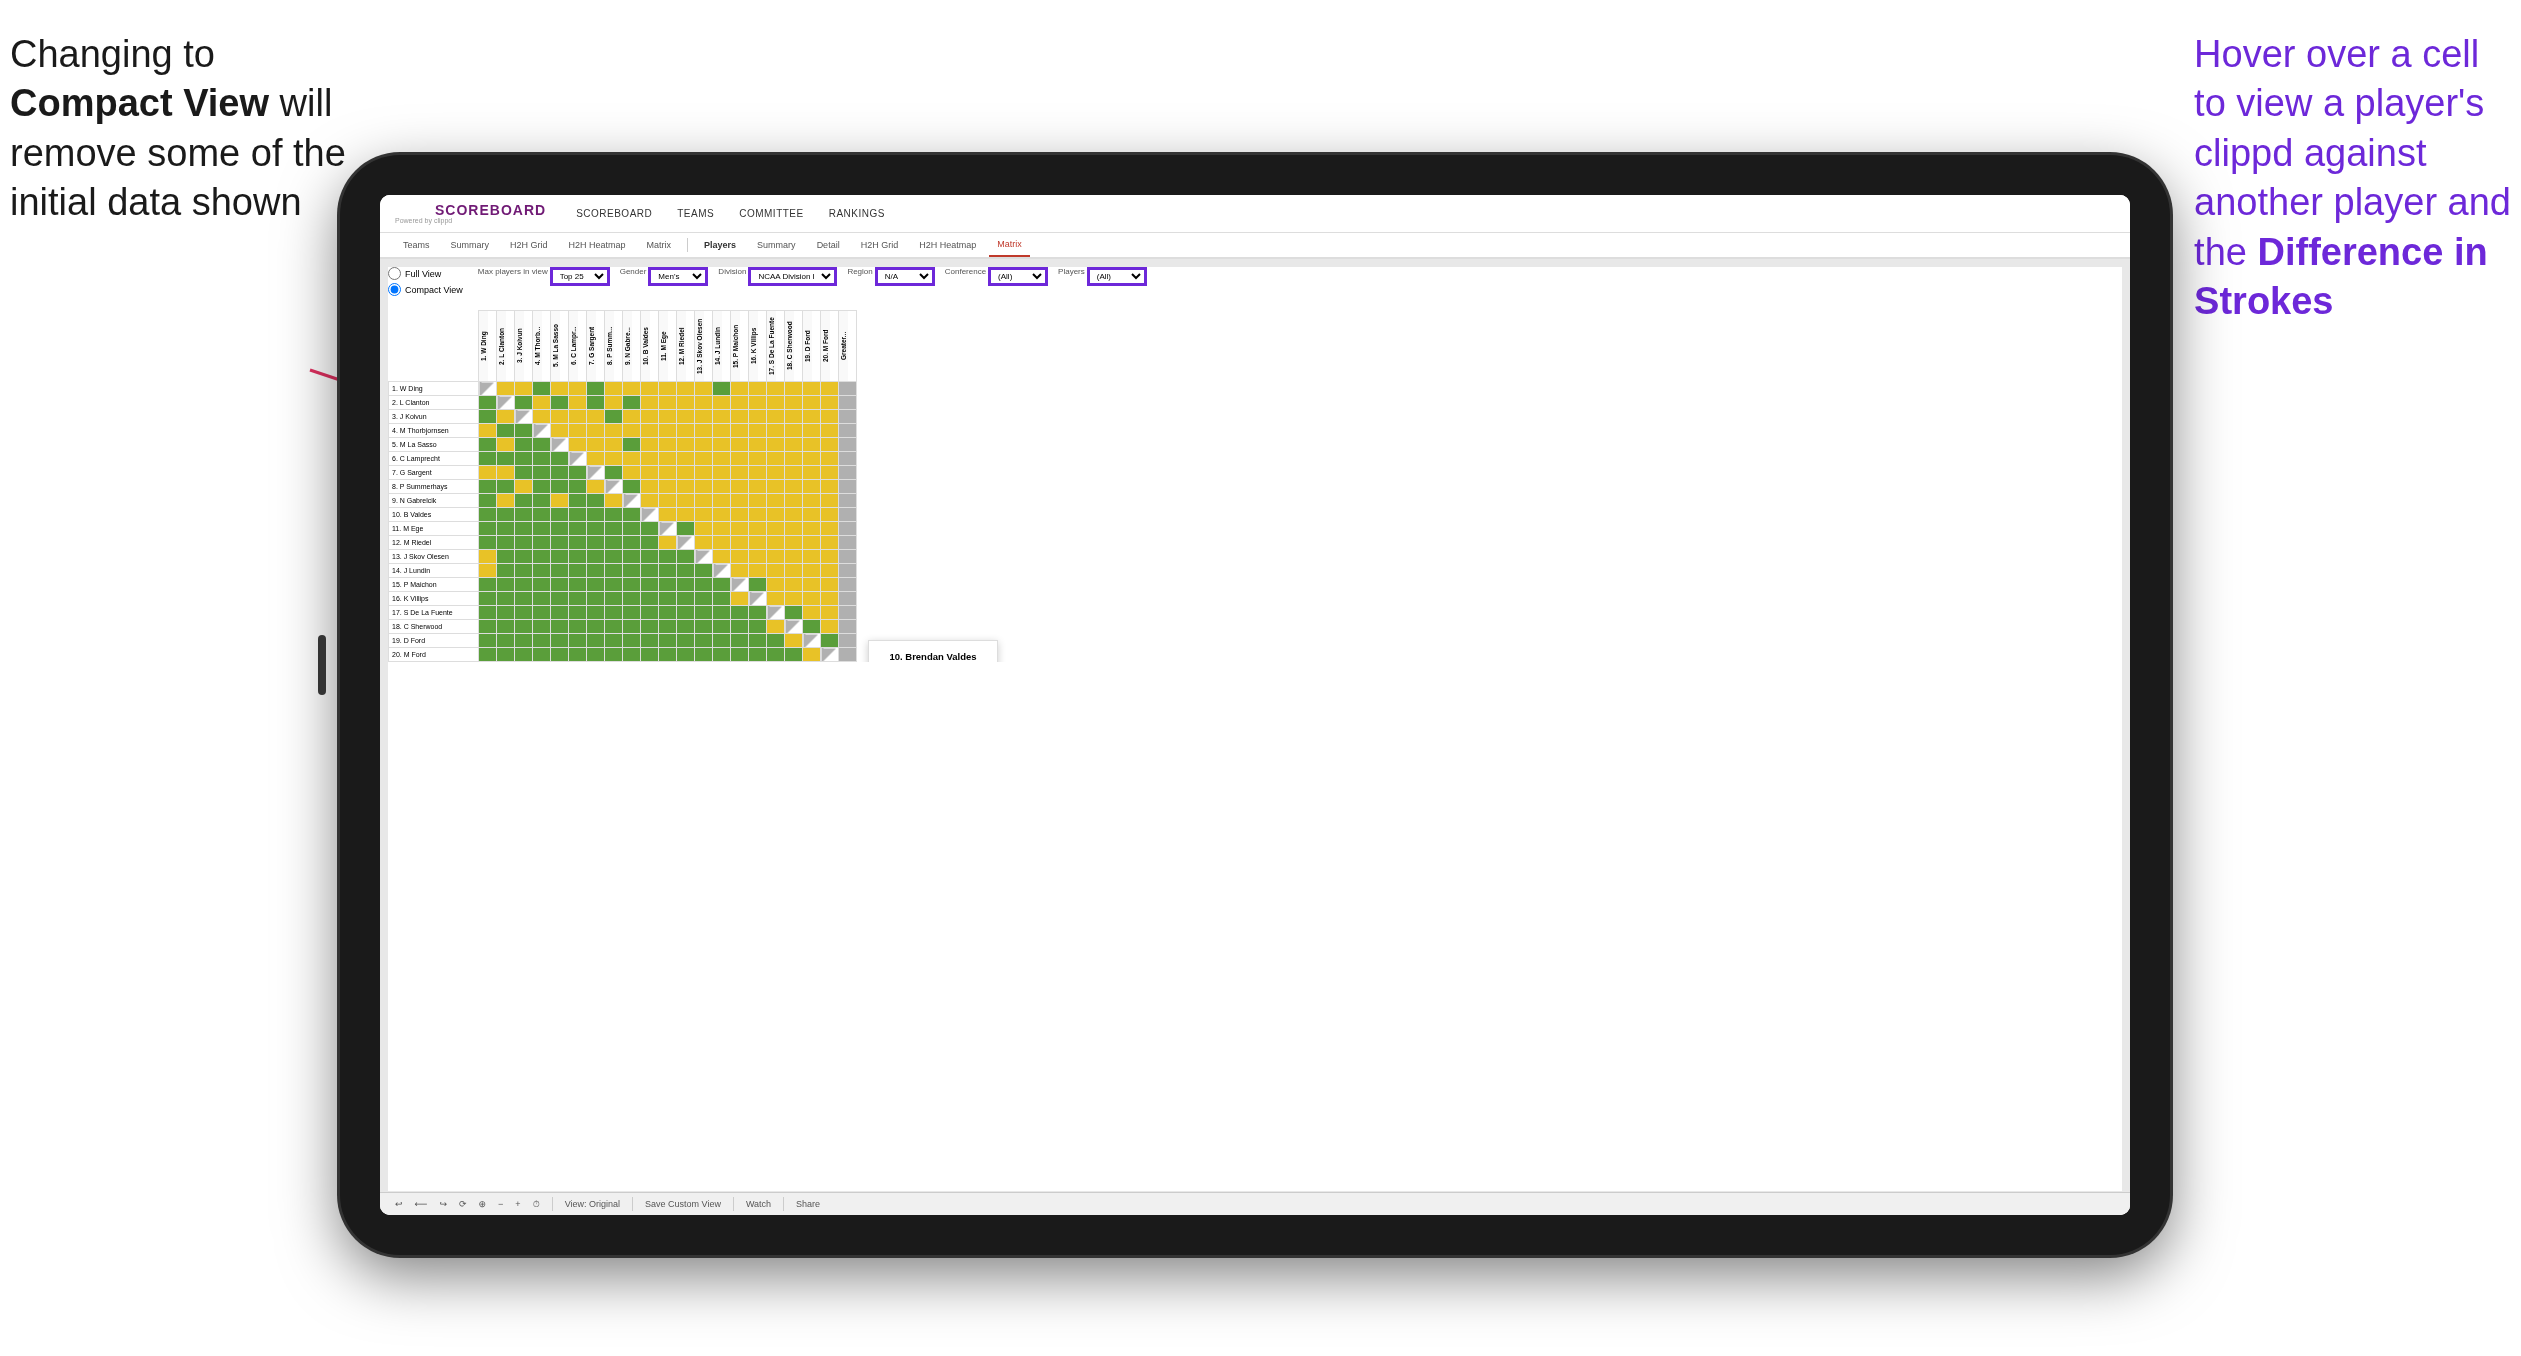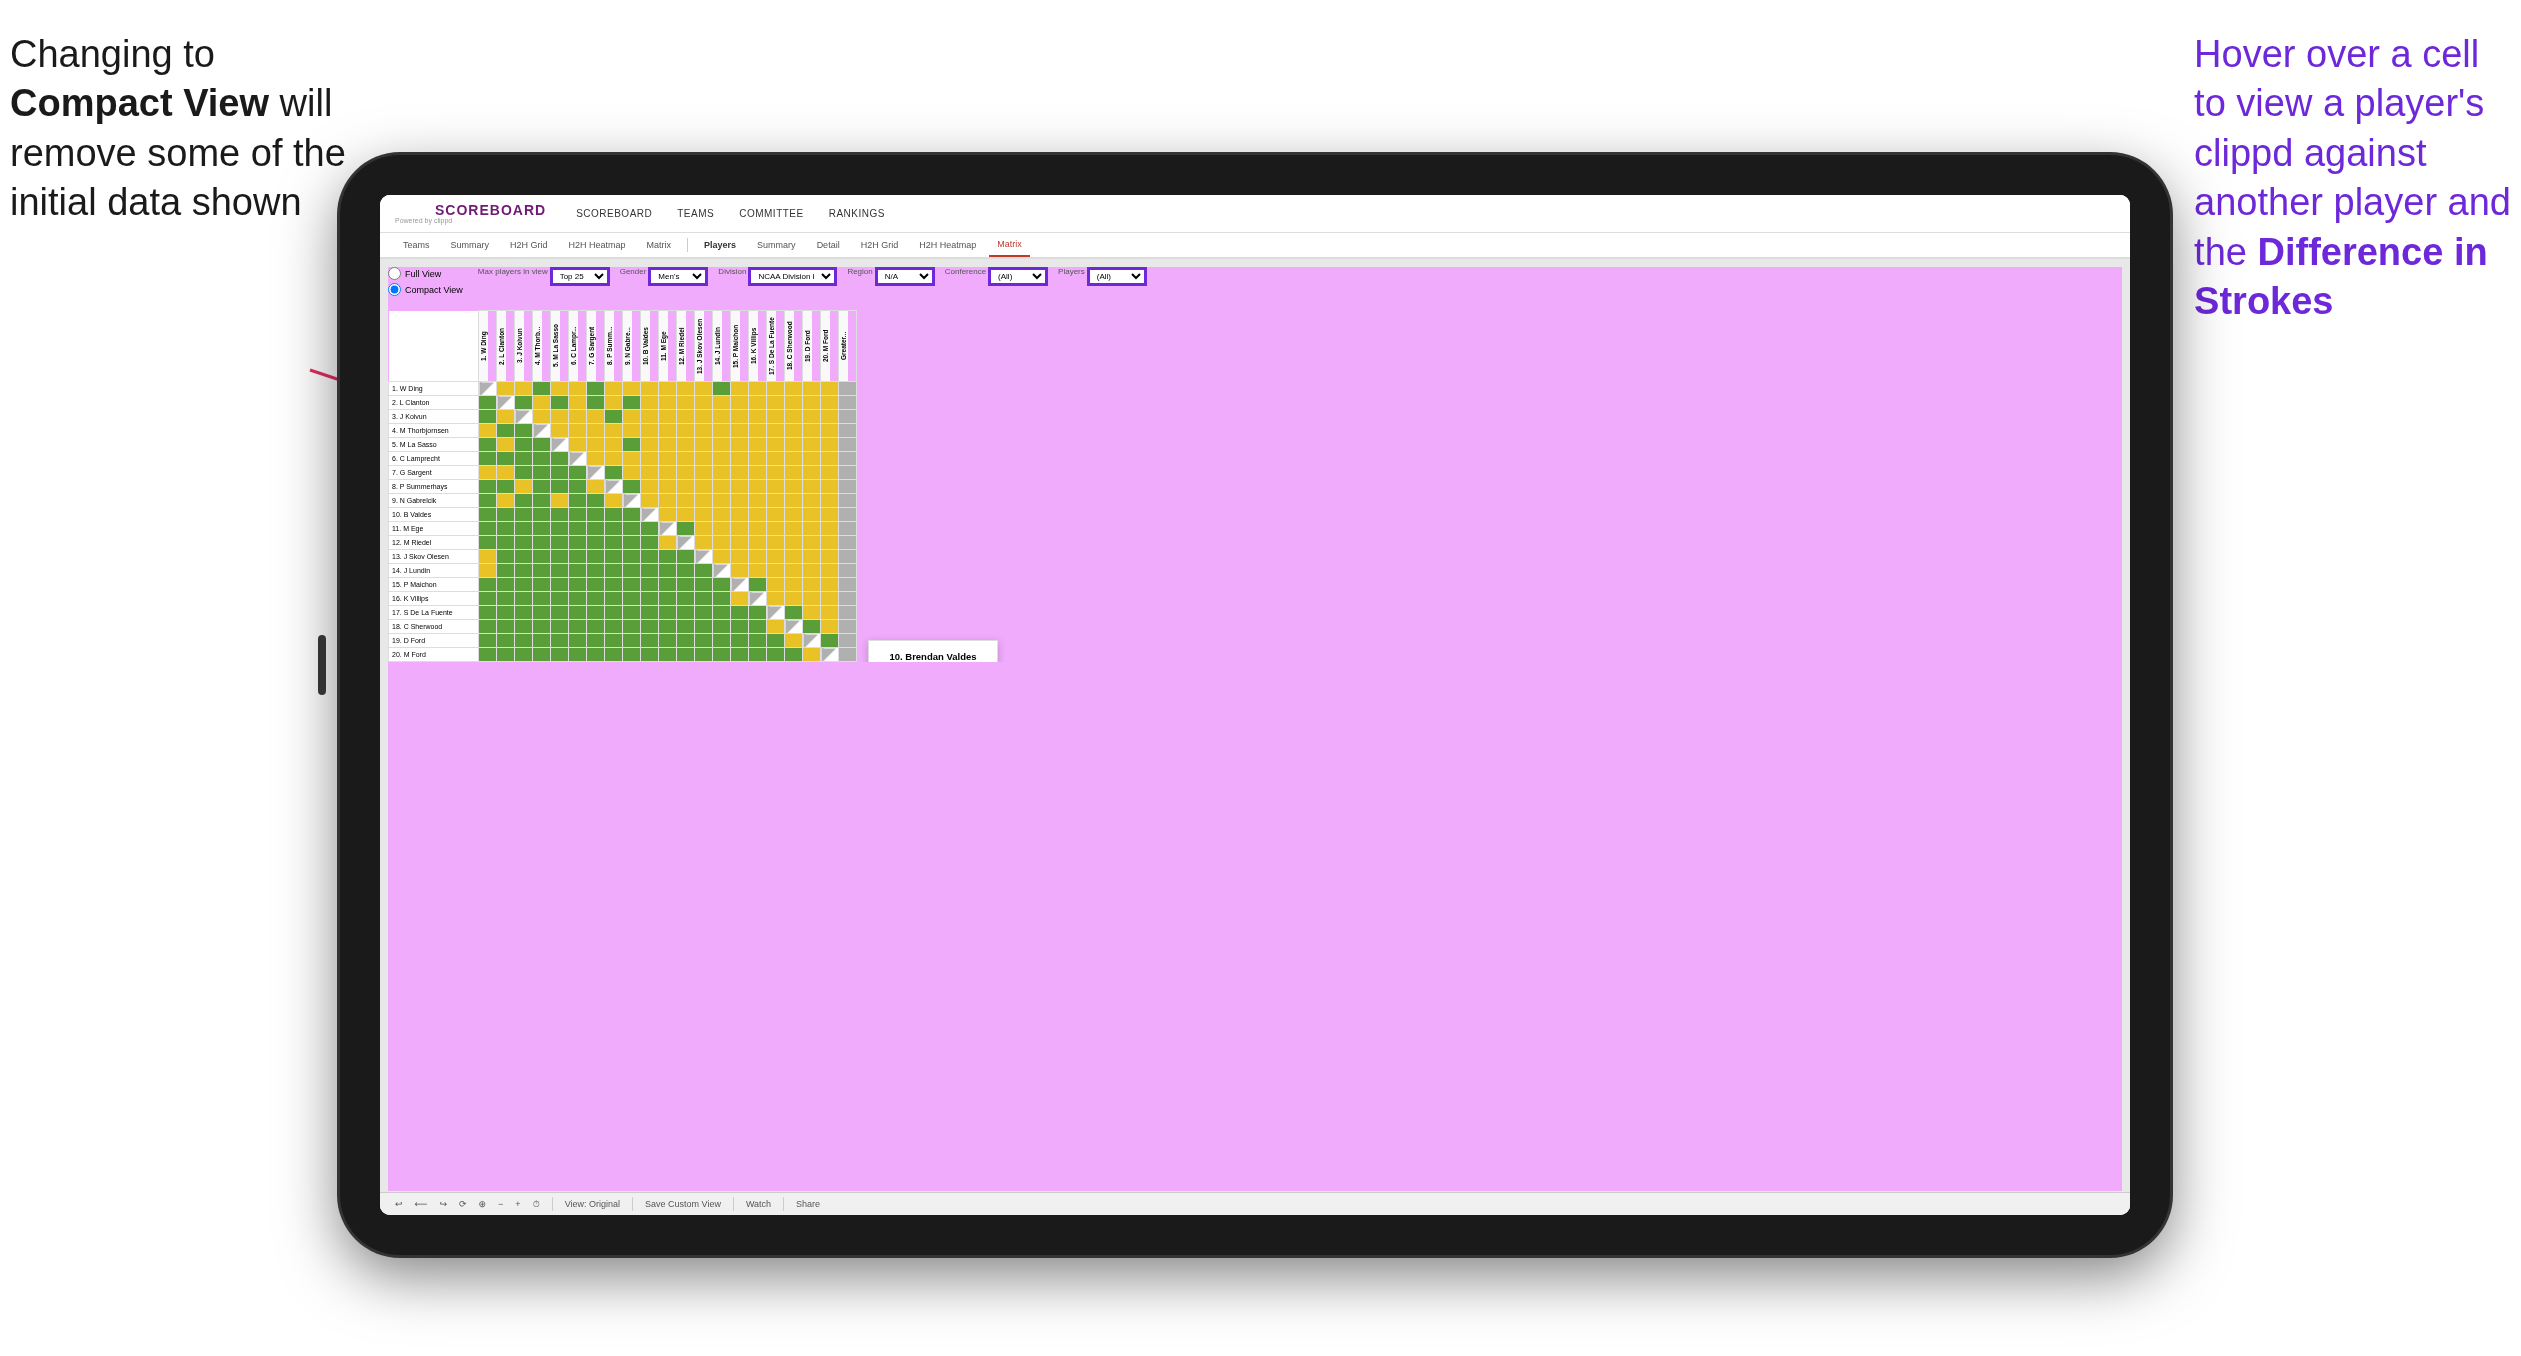--- a/index.html
+++ b/index.html
@@ -170,21 +170,21 @@
 
     
     .main-content {
       background: #e8e8e8;
       padding: 8px;
       height: calc(100% - 80px);
       overflow: hidden;
     }
 
     .inner-content {
-      background: #f0abfc;
+      background: #ffffff;
       padding: 0;
       height: 100%;
       overflow: hidden;
     }
 
     
     .view-toggle {
       display: flex;
       flex-direction: column;
       gap: 3px;

